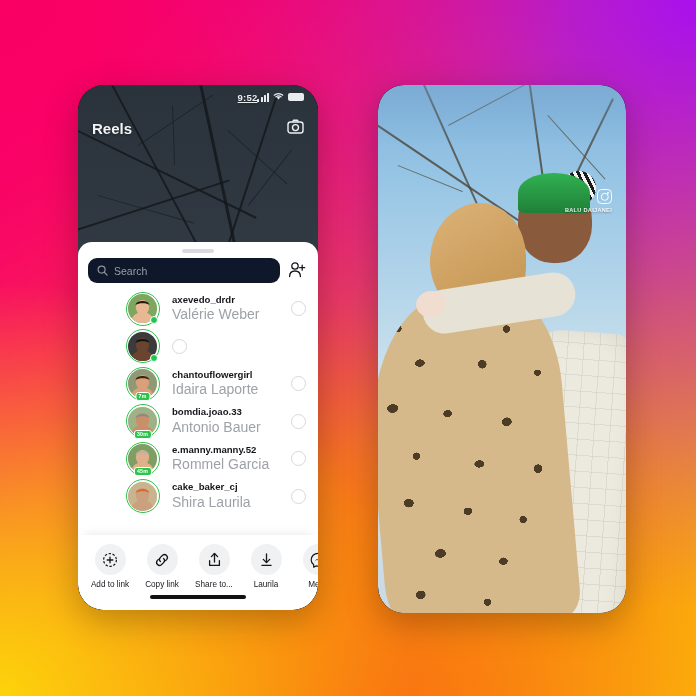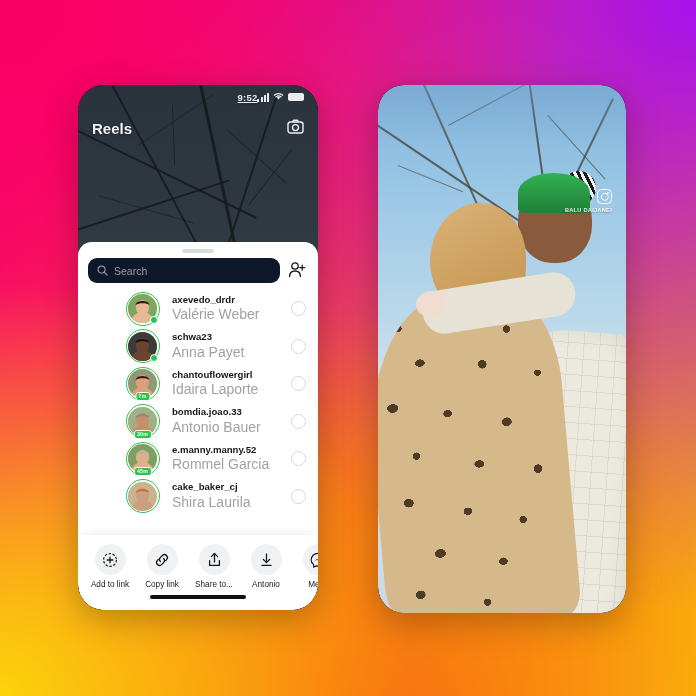--- a/index.html
+++ b/index.html
@@ -339,24 +339,20 @@
               <div class="ava-wrap">
                 <div class="ava"><svg width="29" height="29" viewBox="0 0 29 29">
                     <rect width="29" height="29" fill="#3b3b3b"></rect>
                     <ellipse cx="14.5" cy="27" rx="11" ry="9" fill="#6b4430"></ellipse>
                     <ellipse cx="14.5" cy="13.5" rx="6.6" ry="7.4" fill="#6b4430"></ellipse>
                     <path d="M7.6 11 C8 5.5 21 5.5 21.4 11 C19 8.6 10.5 8.6 7.6 11 Z" fill="#141414"></path>
                   </svg></div>
                 <div class="ring"></div>
                 <div class="dot-online"></div>
               </div>
-              <div class="c-text">
-                <div class="c-user">schwa23</div>
-                <div class="c-name">Anna Payet</div>
-              </div>
               <div class="c-check"></div>
             </div>
             <div class="contact">
               <div class="ava-wrap">
                 <div class="ava"><svg width="29" height="29" viewBox="0 0 29 29">
                     <rect width="29" height="29" fill="#8f9a74"></rect>
                     <ellipse cx="14.5" cy="27" rx="11" ry="9" fill="#d9a079"></ellipse>
                     <ellipse cx="14.5" cy="13.5" rx="6.6" ry="7.4" fill="#d9a079"></ellipse>
                     <path d="M7.6 11 C8 5.5 21 5.5 21.4 11 C19 8.6 10.5 8.6 7.6 11 Z" fill="#3a2418"></path>
                   </svg></div>
@@ -452,21 +448,21 @@
                 <div class="action-label">Share to...</div>
               </div>
               <div class="action">
                 <div class="action-circle">
                   <svg width="15" height="16" viewBox="0 0 15 16">
                     <path d="M7.5 2 V10.4" stroke="#16181c" stroke-width="1.3" stroke-linecap="round"></path>
                     <path d="M4.3 7.4 L7.5 10.6 L10.7 7.4" stroke="#16181c" stroke-width="1.3" fill="none" stroke-linecap="round" stroke-linejoin="round"></path>
                     <path d="M3 13.4 H12" stroke="#16181c" stroke-width="1.4" stroke-linecap="round"></path>
                   </svg>
                 </div>
-                <div class="action-label">Antonio</div>
+                <div class="action-label">Laurila</div>
               </div>
               <div class="action">
                 <div class="action-circle">
                   <svg width="16" height="16" viewBox="0 0 16 16">
                     <path d="M8 1.4 C4 1.4 1.2 4.3 1.2 7.9 C1.2 9.9 2.2 11.7 3.7 12.8 V15.2 L6 13.9 C6.6 14.1 7.3 14.2 8 14.2 C12 14.2 14.8 11.4 14.8 7.9 C14.8 4.3 12 1.4 8 1.4 Z" stroke="#16181c" stroke-width="1.2" fill="none" stroke-linejoin="round"></path>
                     <path d="M4.4 9.4 L7 6.7 L8.8 8.4 L11.4 5.9 L8.9 9.2 L7.1 7.6 Z" fill="#16181c"></path>
                   </svg>
                 </div>
                 <div class="action-label">Mess</div>
               </div>

